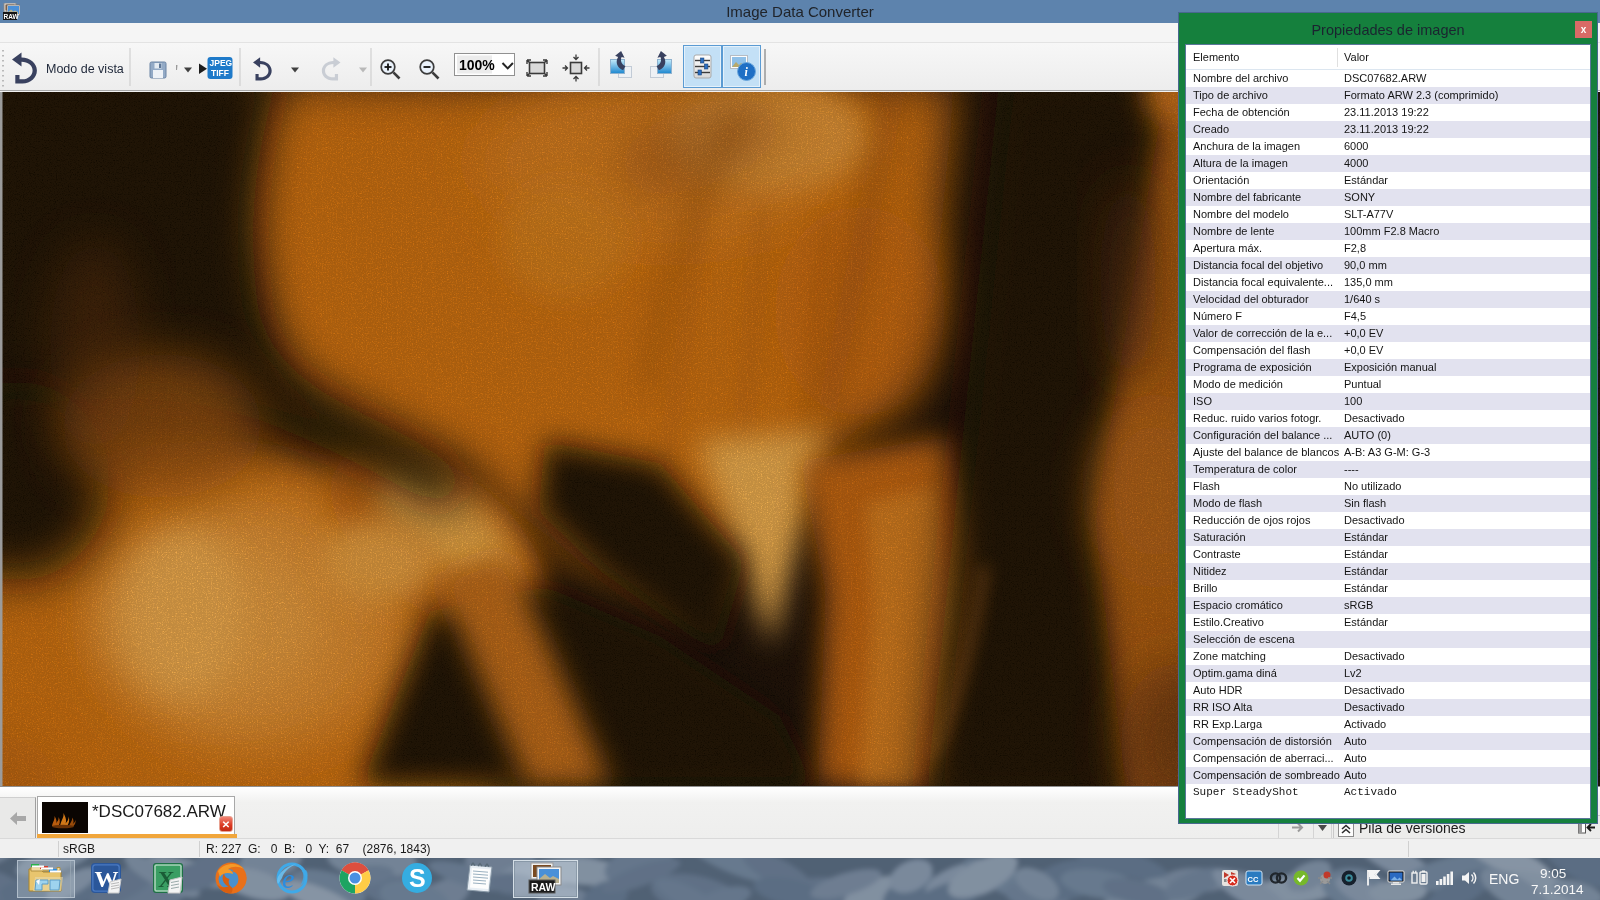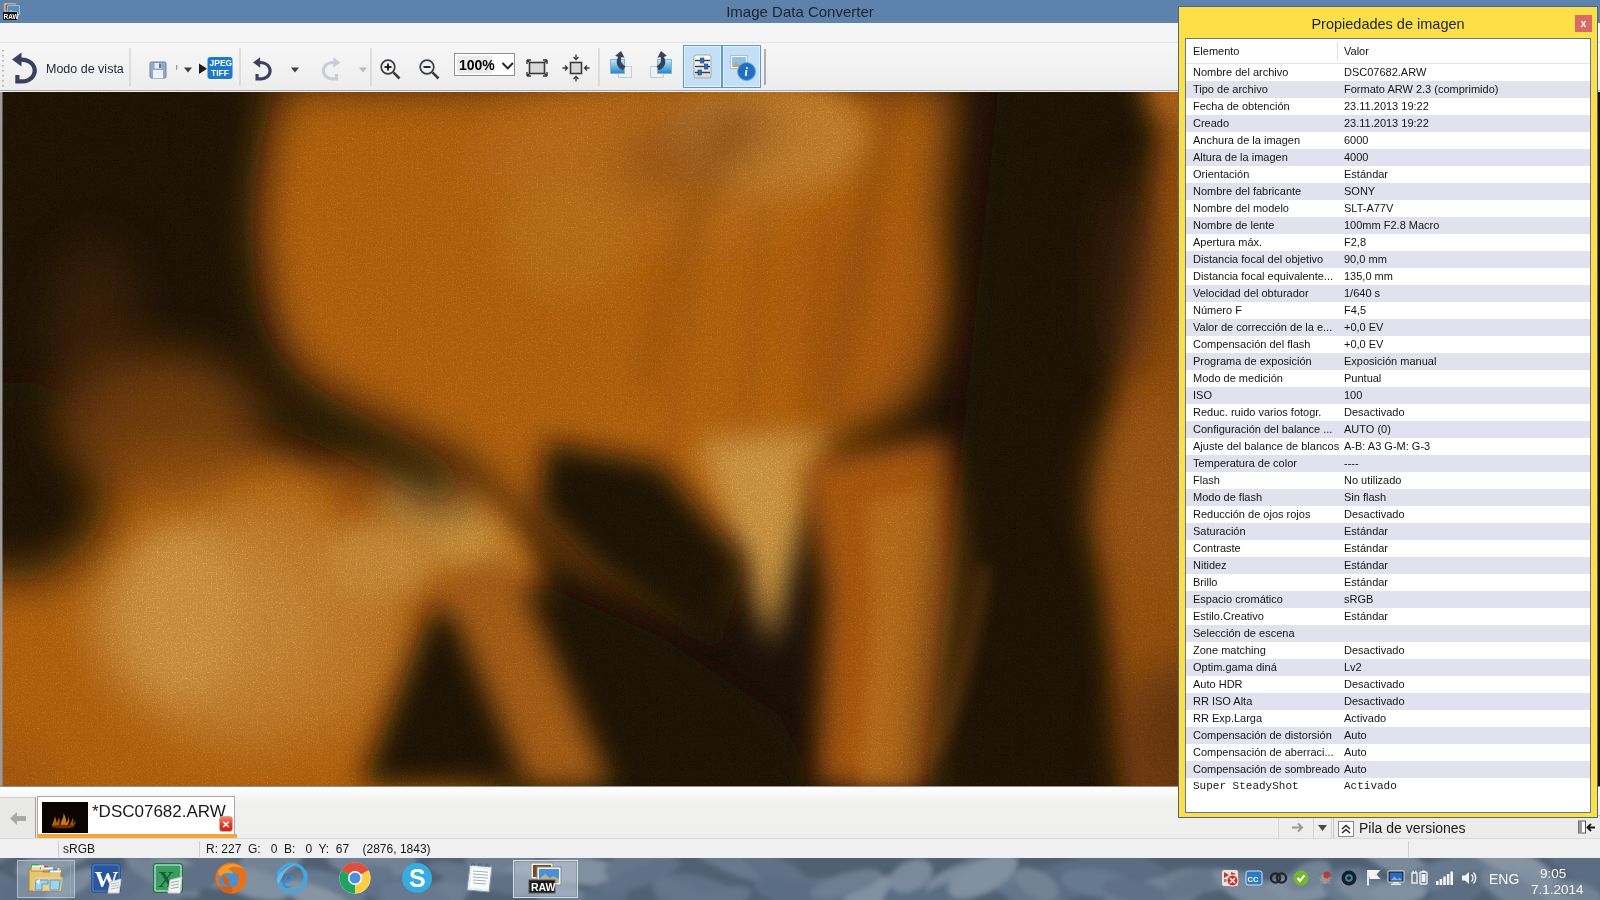--- a/index.html
+++ b/index.html
@@ -12,21 +12,21 @@
   #title { width:100%; text-align:center; top:3px; font-size:15px; color:#20242a; }
   #menubar { left:0; top:23px; width:1600px; height:20px; background:#f5f5f5; border-bottom:1px solid #e3e3e3; }
   .menu { top:4px; font-size:11.5px; color:#111;margin-top:44px; }
   #toolbar { left:0; top:43px; width:1600px; height:48px; background:linear-gradient(#f7f7f7,#ededed); border-bottom:1px solid #a8a8a8; }
   #canvasarea { left:0; top:91px; width:1600px; height:695px; background:#150a03; }
   #strip { left:0; top:786px; width:1600px; height:52px; background:linear-gradient(#ffffff,#f1f1f0 30%,#eeeeed); border-top:1px solid #8f8f8f; }
   #statusbar { left:0; top:838px; width:1600px; height:20px; background:#f0f0f0; border-top:1px solid #d9d9d9; font-size:12px; color:#1a1a1a; }
   #taskbar { left:0; top:858px; width:1600px; height:42px; }
 
   
-  #panel { left:1178px; top:6px; width:420px; height:812px; background:#fde047; border:1px solid #48688f; }
+  #panel { left:1178px; top:12px; width:420px; height:812px; background:#15803d; border:1px solid #48688f; }
   #ptitle { left:0; top:0; width:418px; height:31px; text-align:center; font-size:14.5px; color:#1b2430; line-height:34px; }
   #pclose { left:396px; top:8px; width:17px; height:17px; background:#d96a66; color:#fff; font-size:10px; font-weight:bold; text-align:center; line-height:17px; }
   #ptable { left:6px; top:31px; width:406px; height:775px; background:#fff; border:1px solid #5a7699; font-size:11px; color:#141414; }
   .hdr { height:25px; border-bottom:1px solid #dce6f0; }
   .row { height:17px; }
   .row.alt { background:#e2e2ef; }
   .cl { position:absolute; left:7px; top:2px; white-space:nowrap; }
   .cv { position:absolute; left:158px; top:2px; white-space:nowrap; }
 </style>
 </head>

